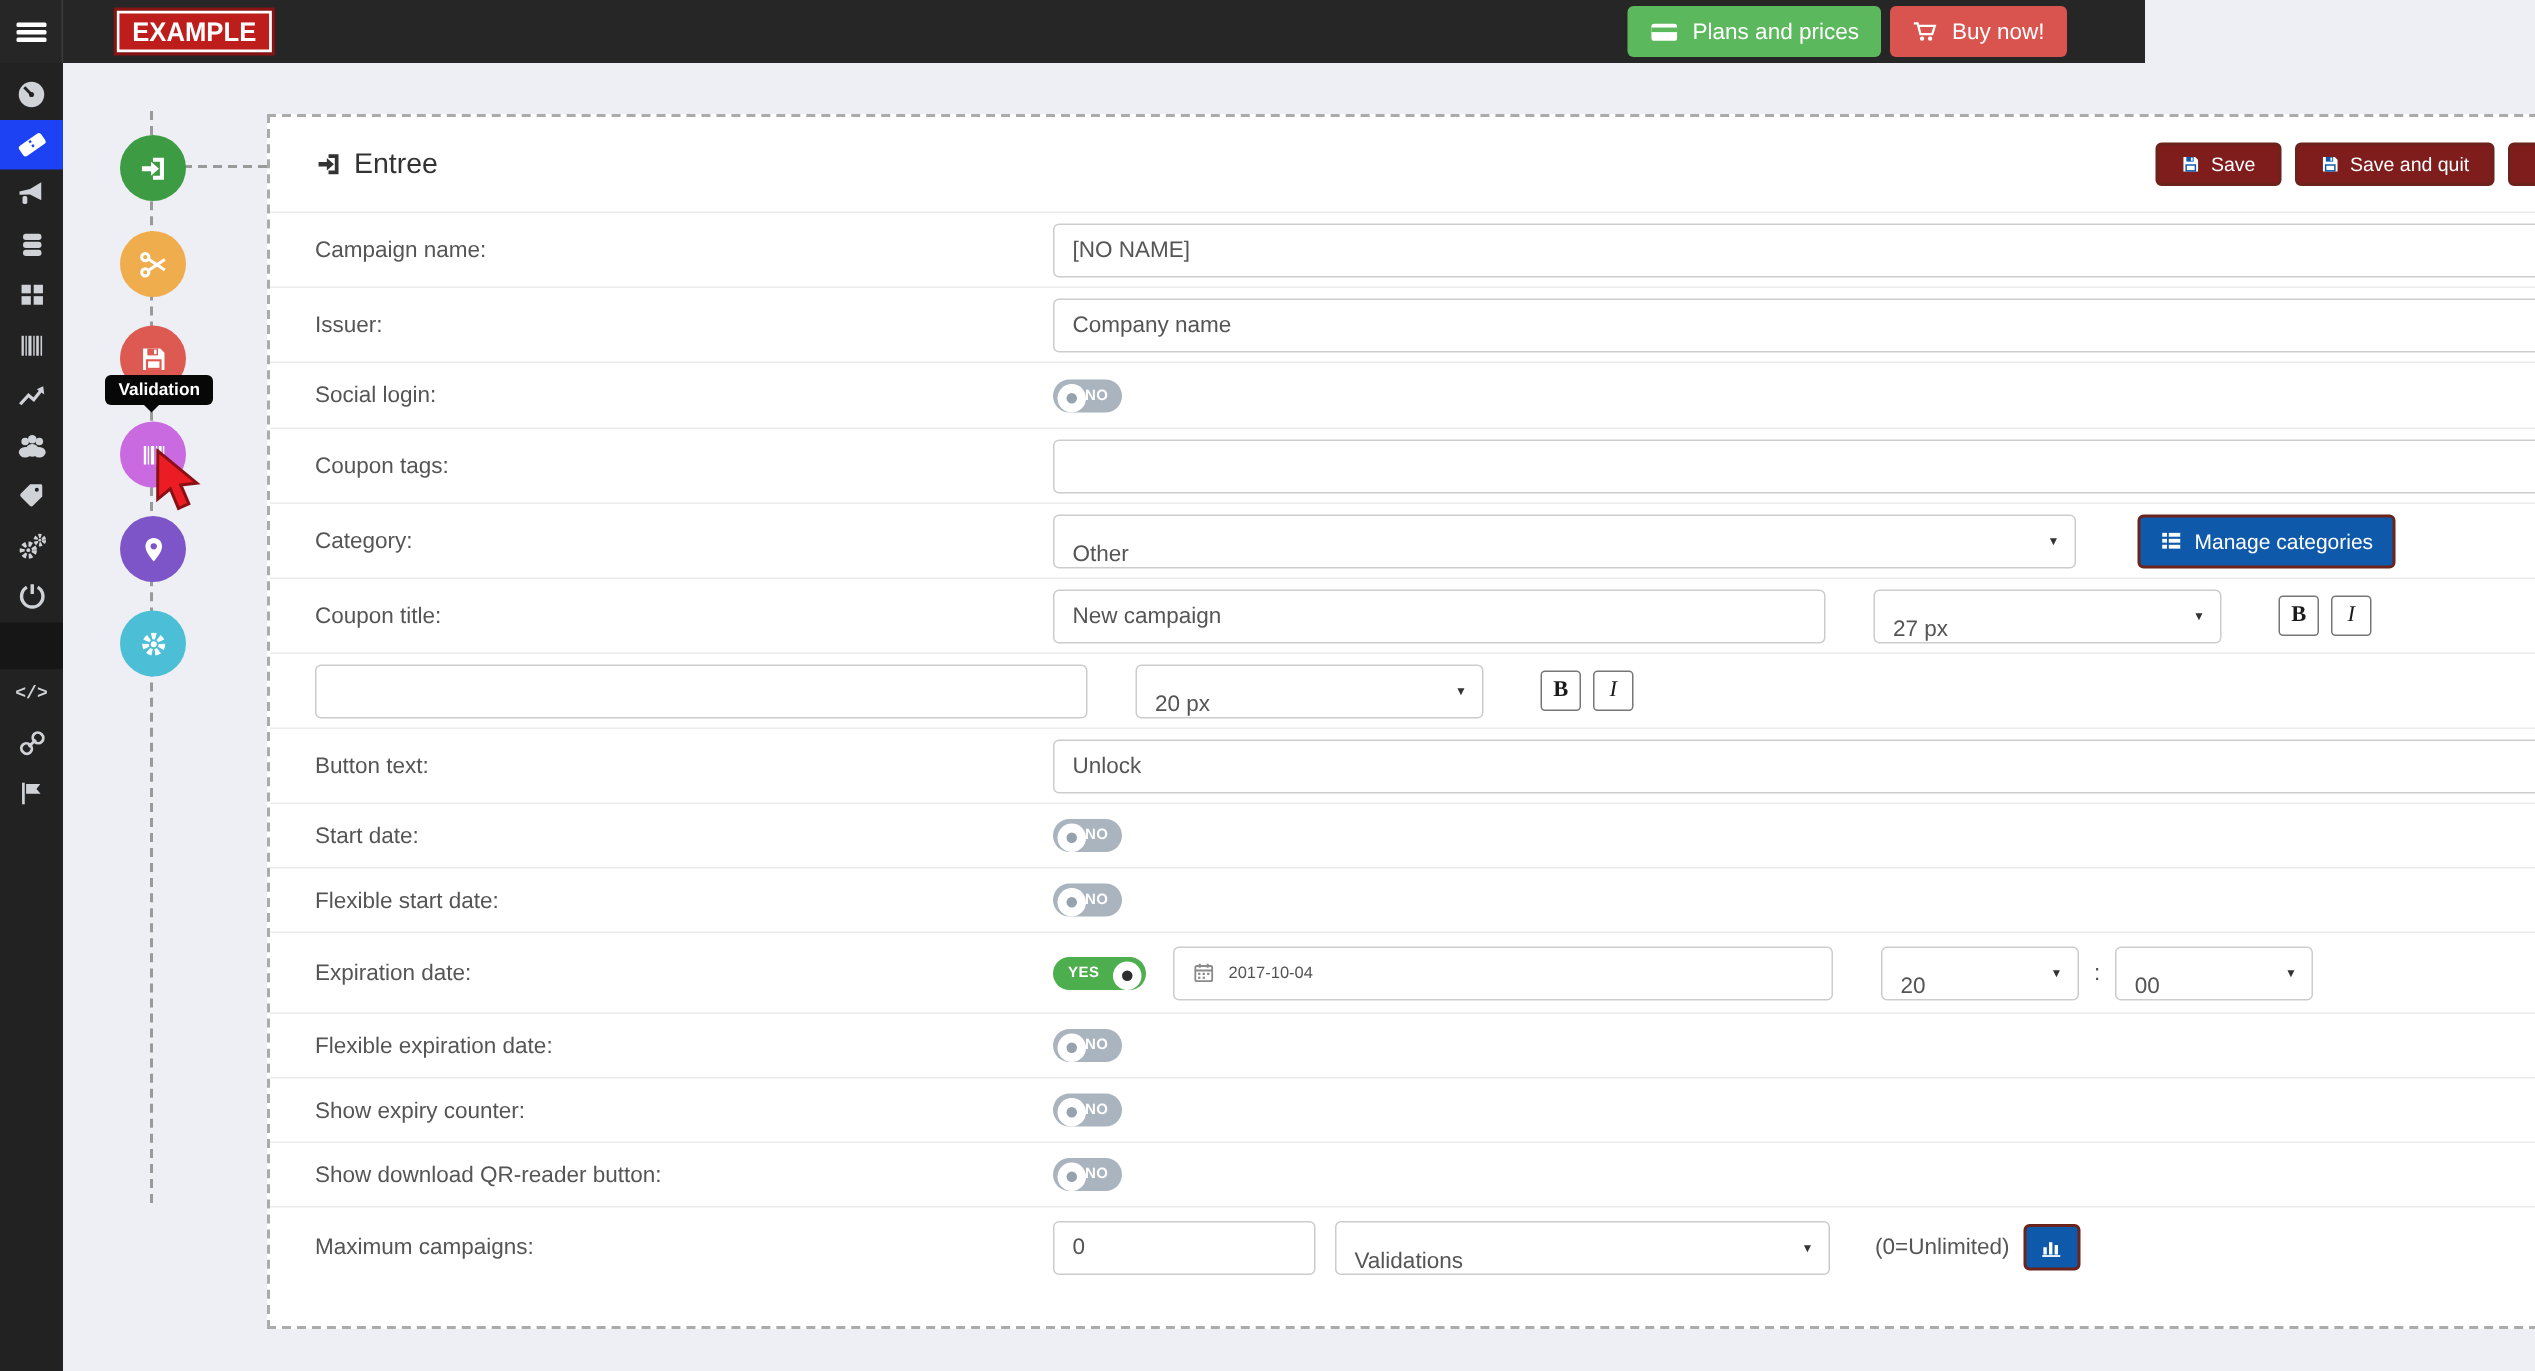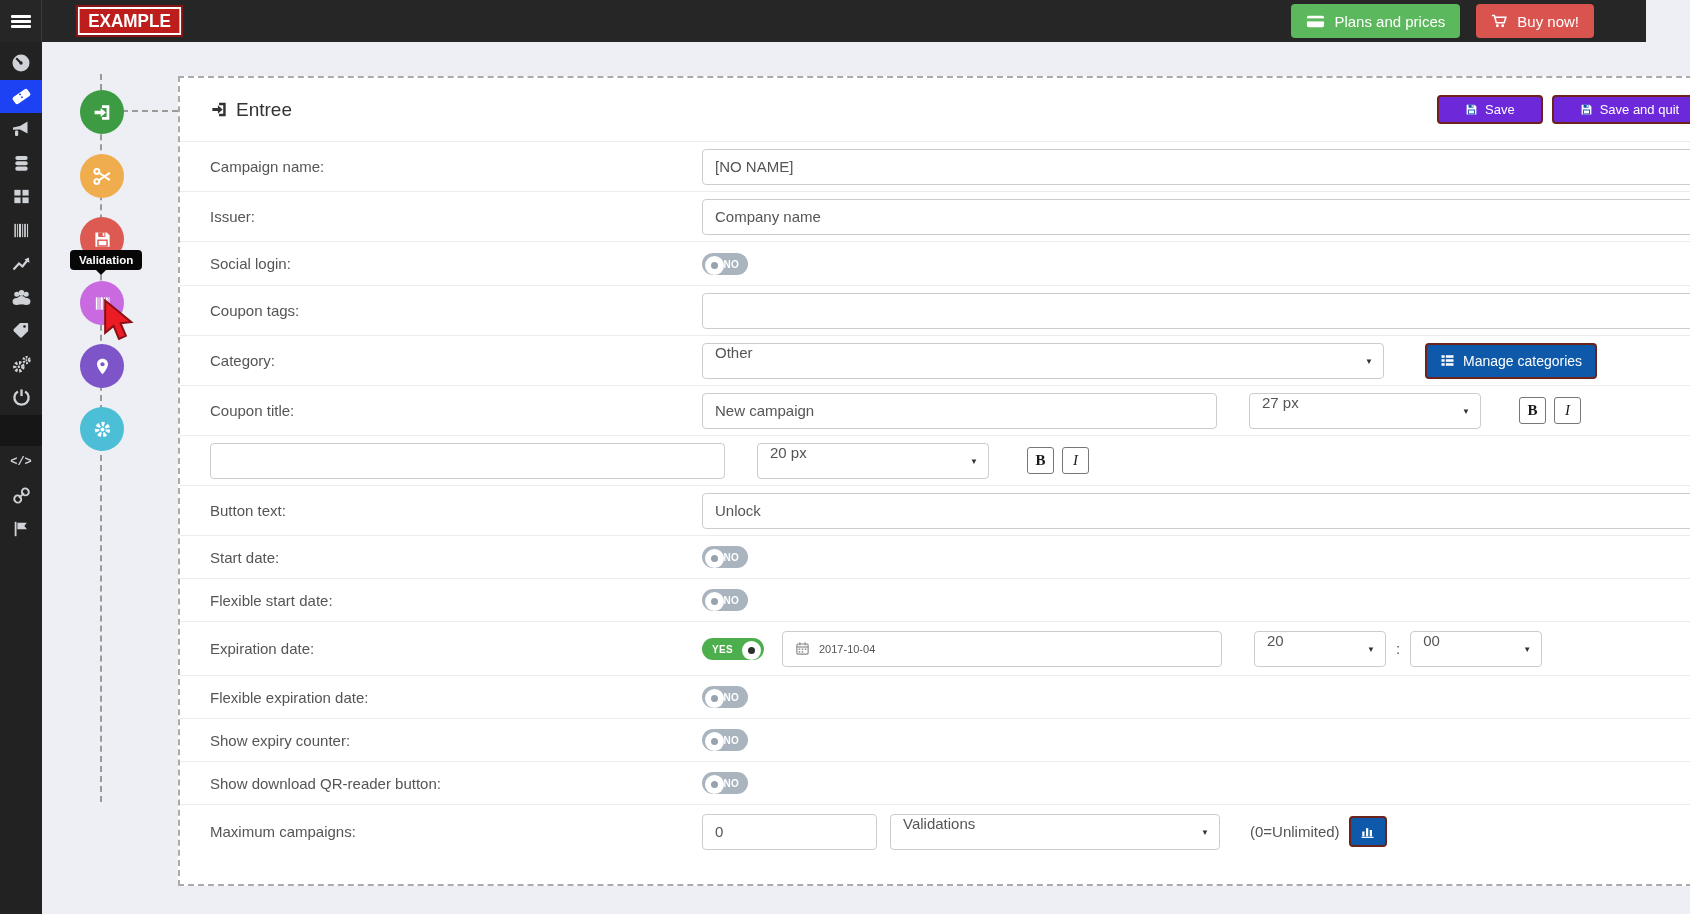--- a/index.html
+++ b/index.html
@@ -1,27 +1,27 @@
 <!DOCTYPE html>
 <html><head>
 <meta charset="utf-8">
 <style>
   * { margin:0; padding:0; box-sizing:border-box; }
   html,body { width:1690px; height:914px; overflow:hidden; background:#edeff4;
               font-family:"Liberation Sans", sans-serif; position:relative; }
 
   
-  .topbar { position:absolute; top:0; left:0; width:1646px; height:42px; background:#262626; z-index:40; }
+  .topbar { position:absolute; top:0; left:0; width:1430px; height:42px; background:#262626; z-index:40; }
   .hamburger { position:absolute; left:0; top:0; width:42px; height:42px; display:flex; align-items:center;
                justify-content:center; border-right:1px solid #3b3b3b; cursor:pointer; }
   .hamburger .bar { display:block; width:20px; height:3px; background:#fff; border-radius:1px; margin:2px 0; }
   .logo { position:absolute; left:75px; top:7px; height:28px; padding:2px 9px; background:#bd1e1c;
           border:2px solid #fff; outline:2px solid #871312; color:#fff; font-weight:bold; font-size:18px;
           letter-spacing:0; display:flex; align-items:center; transform:scaleX(.95); cursor:pointer; }
-  .top-actions { position:absolute; right:52px; top:4px; display:flex; gap:16px; }
+  .top-actions { position:absolute; right:52px; top:4px; display:flex; gap:6px; }
   .tbtn { height:34px; border-radius:4px; border:none; color:#fff; display:flex; align-items:center;
           gap:9px; padding:0 15px; font-size:15px; font-family:"Liberation Sans",sans-serif; cursor:pointer; }
   .tbtn.green { background:#5cb85c; }
   .tbtn.red   { background:#d9534f; }
 
   
   .sidebar { position:absolute; left:0; top:42px; width:42px; height:872px; background:#222; z-index:30;
              display:flex; flex-direction:column; padding-top:4px; }
   .side-item { width:42px; height:33.5px; display:flex; align-items:center; justify-content:center; cursor:pointer; }
   .side-item.active { background:#1c42f3; }
@@ -46,36 +46,36 @@
   .tooltip::after { content:""; position:absolute; left:26px; top:100%; border:5px solid transparent;
                     border-top-color:#070707; }
   .cursor { position:absolute; left:102px; top:299px; z-index:25; }
 
   
   .panel { position:absolute; left:178px; top:76px; width:1574px; height:810px; background:#fff;
            border:2px dashed #ababab; z-index:10; }
   .panel-header { position:relative; height:63px; display:flex; align-items:center; padding-left:30px; }
   .panel-title { display:flex; align-items:center; gap:7px; font-size:19px; color:#333; font-weight:500; }
   .panel-actions { position:absolute; left:1257px; top:17px; display:flex; gap:9px; }
-  .pbtn { height:29px; background:#6d28d9; border:2px solid #6b231c; border-radius:4px; color:#fff;
+  .pbtn { height:29px; background:#7f1d1d; border:2px solid #6b231c; border-radius:4px; color:#fff;
           font-size:13px; font-family:"Liberation Sans",sans-serif; display:flex; align-items:center;
-          gap:7px; padding:0 26px; cursor:pointer; white-space:nowrap; }
+          gap:7px; padding:0 15px; cursor:pointer; white-space:nowrap; }
 
   .row { display:flex; align-items:center; border-top:1px solid #ececec; padding-left:30px; height:50px; }
   .row--sm { height:43px; }
   .row--md { height:44px; }
   .row--lg { height:54px; }
   .lbl { width:492px; flex-shrink:0; font-size:15px; color:#555; }
 
   .inp { height:36px; border:1px solid #ccc; border-radius:4px; padding:0 12px; font-size:15px; color:#555;
          font-family:"Liberation Sans",sans-serif; background:#fff; outline:none; }
   .flex1 { flex:1; }
 
   .sel { position:relative; height:36px; border:1px solid #ccc; border-radius:4px; background:#fff;
-         display:flex; align-items:flex-start; padding:0 26px 0 12px; font-size:15px; color:#555; cursor:pointer; }
+         display:flex; align-items:flex-end; padding:0 26px 0 12px; font-size:15px; color:#555; cursor:pointer; }
   .caret { position:absolute; right:10px; top:50%; transform:translateY(-50%); font-size:8px; color:#333; }
 
   .toggle { position:relative; height:22px; border-radius:13px; cursor:pointer; flex-shrink:0; }
   .toggle .knob { position:absolute; top:3px; width:19px; height:19px; border-radius:50%; background:#fff; }
   .toggle .knob::after { content:""; position:absolute; top:6px; left:6px; width:7px; height:7px; border-radius:50%; }
   .tlabel { position:absolute; top:50%; transform:translateY(-50%); font-size:10px; font-weight:bold;
             color:#fff; letter-spacing:.3px; }
   .toggle.off { width:46px; background:#a9b4bf; }
   .toggle.off .knob { left:3px; } .toggle.off .knob::after { background:#96a2ae; }
   .toggle.off .tlabel { right:9px; }

